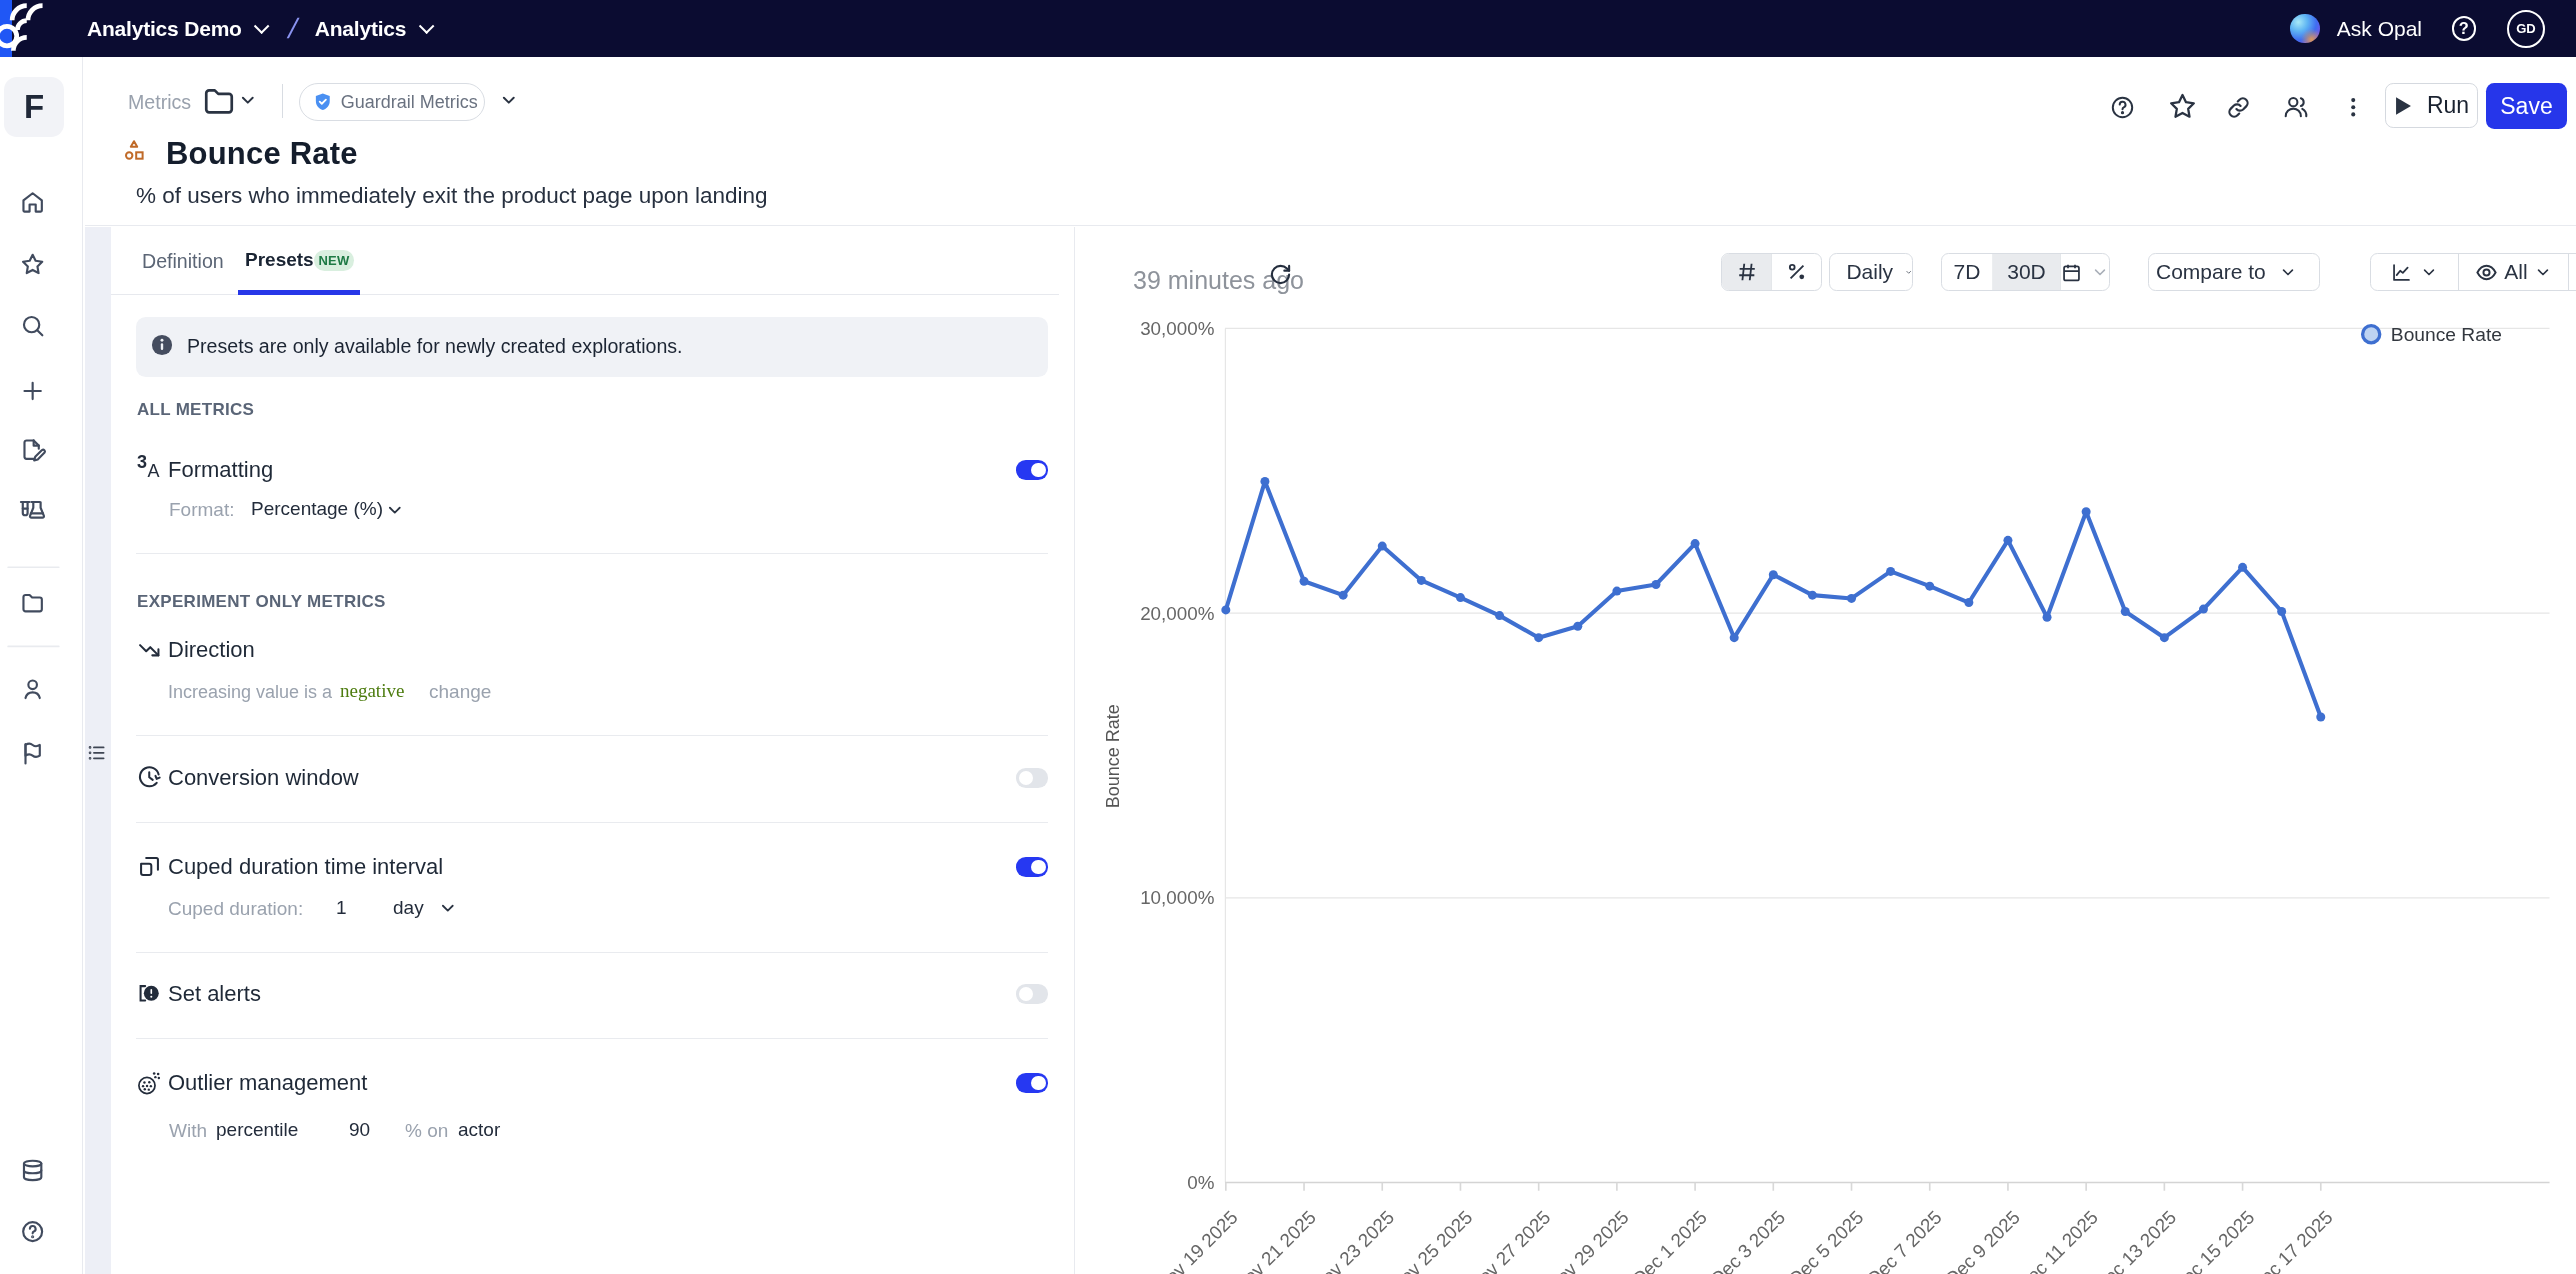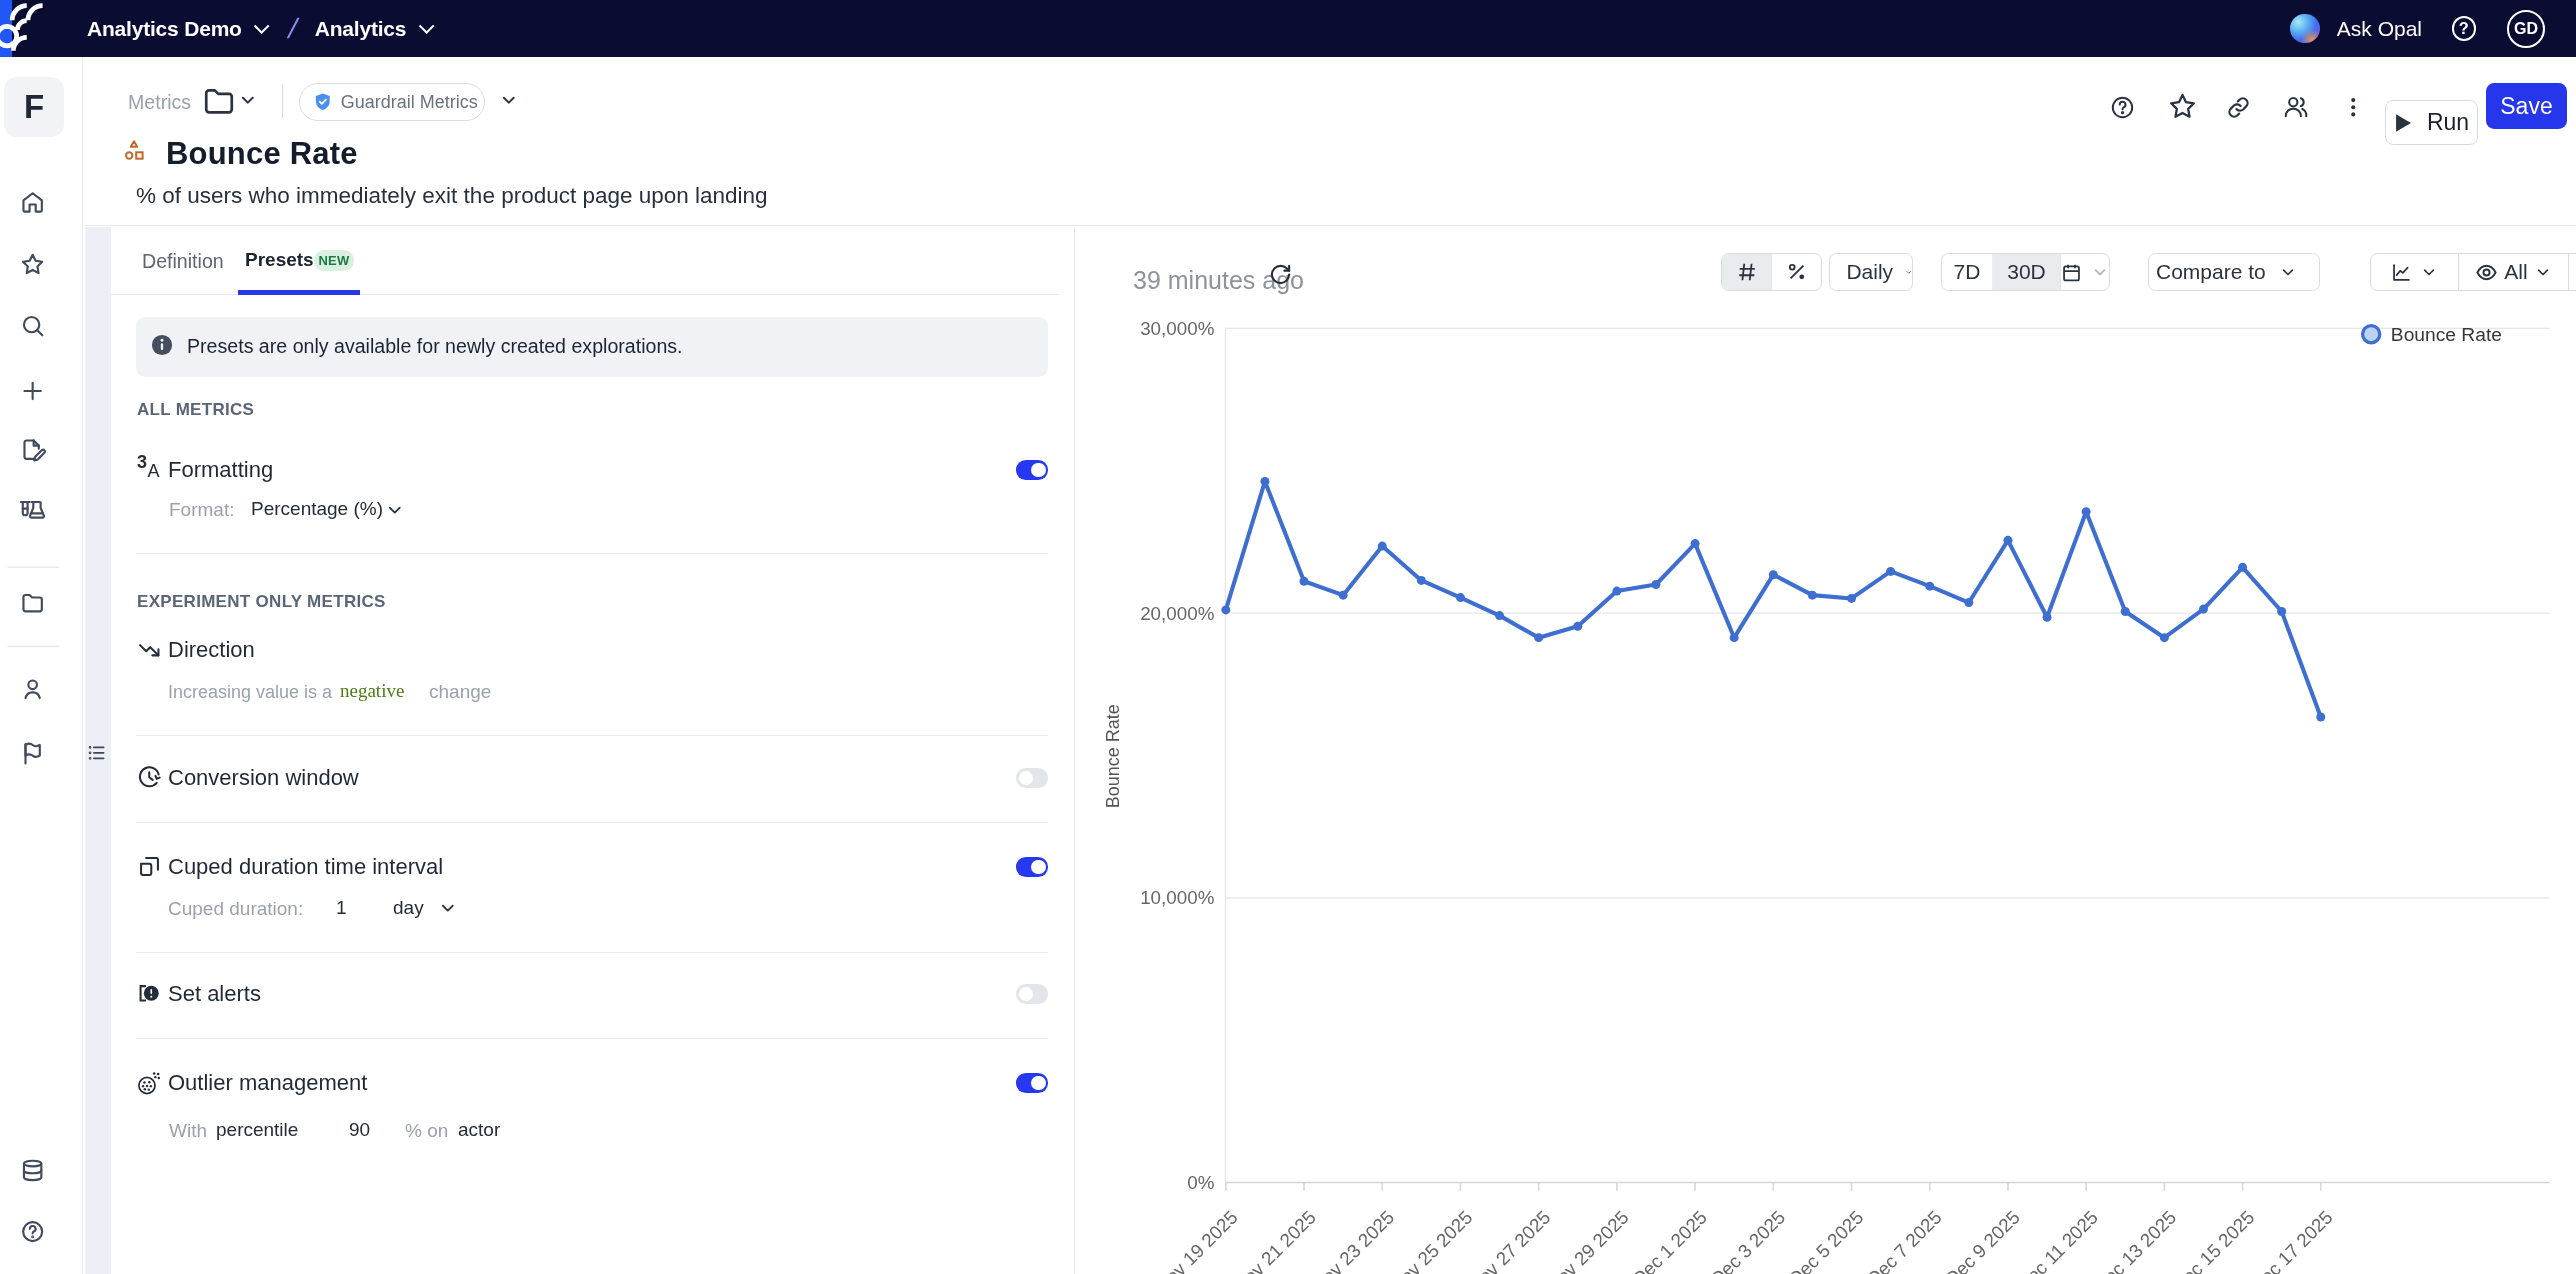--- a/index.html
+++ b/index.html
@@ -71,21 +71,21 @@
     <span>Analytics Demo</span>
       <span class="chev"></span>
     <span id="slash">/</span>
     <span>Analytics</span>
       <span class="chev"></span>
   </div>
   <div id="nav-right">
     <div id="orb"></div>
     <div id="askopal">Ask Opal</div>
     <div class="navcircle" style="width:24.5px;height:24.5px;margin-left:29.5px;font-size:16.4px;font-weight:700;">?</div>
-    <div class="navcircle" style="width:38px;height:38px;margin-left:31px;font-size:16px;font-weight:700;">GD</div>
+    <div class="navcircle" style="width:38px;height:38px;margin-left:31px;font-size:13px;font-weight:700;">GD</div>
   </div>
 </div>
 
 <div id="sidebar"></div>
 <div id="flogo">F</div>
 <div id="graystrip"></div>
 <svg class="abs" style="left:0;top:57px;" width="111" height="1218" viewBox="0 0 136 1488" fill="none" stroke="#414b5e" stroke-width="2.1" stroke-linecap="round" stroke-linejoin="round">
 
   <g transform="translate(25,161) scale(1.25)">
       <path d="M3 10 L12 3 L21 10 V20 a1 1 0 0 1 -1 1 H15 v-7 h-6 v7 H4 a1 1 0 0 1 -1 -1 z"></path>
@@ -201,21 +201,21 @@
     <circle cx="9.5" cy="7.5" r="3.8"></circle>
     <path d="M2.5 20.5 a7 7 0 0 1 14 0"></path>
     <path d="M16.5 3.9 a3.8 3.8 0 0 1 0 7.2"></path>
     <path d="M17.8 13.8 a7 7 0 0 1 3.7 6.7"></path>
   </svg>
 <svg class="abs" style="left:2341px;top:95px;" width="24.5" height="24.5" viewBox="0 0 24 24" fill="#2a3342">
     <circle cx="12" cy="5" r="2"></circle>
     <circle cx="12" cy="12" r="2"></circle>
     <circle cx="12" cy="19" r="2"></circle>
   </svg>
-<div class="abs" style="left:2385px;top:100px;width:93px;height:45px;border:1.2px solid #d5d9df;border-radius:8.2px;display:flex;align-items:center;justify-content:center;">
+<div class="abs" style="left:2385px;top:83px;width:93px;height:45px;border:1.2px solid #d5d9df;border-radius:8.2px;display:flex;align-items:center;justify-content:center;">
   <svg width="19" height="22" viewBox="0 0 14 16">
       <path d="M1.5 1.5 L12.5 8 L1.5 14.5 z" fill="#2a3342"></path>
     </svg>
   <span style="font-size:23px;color:#1a2230;margin-left:14px;">Run</span>
 </div>
 <div class="abs" style="left:2486px;top:83px;width:81px;height:46px;background:#2636ea;border-radius:8.2px;display:flex;align-items:center;justify-content:center;font-size:23px;color:#fff;">Save</div>
 
 <div id="leftpanel"></div>
 <div id="panelborder"></div>
 

